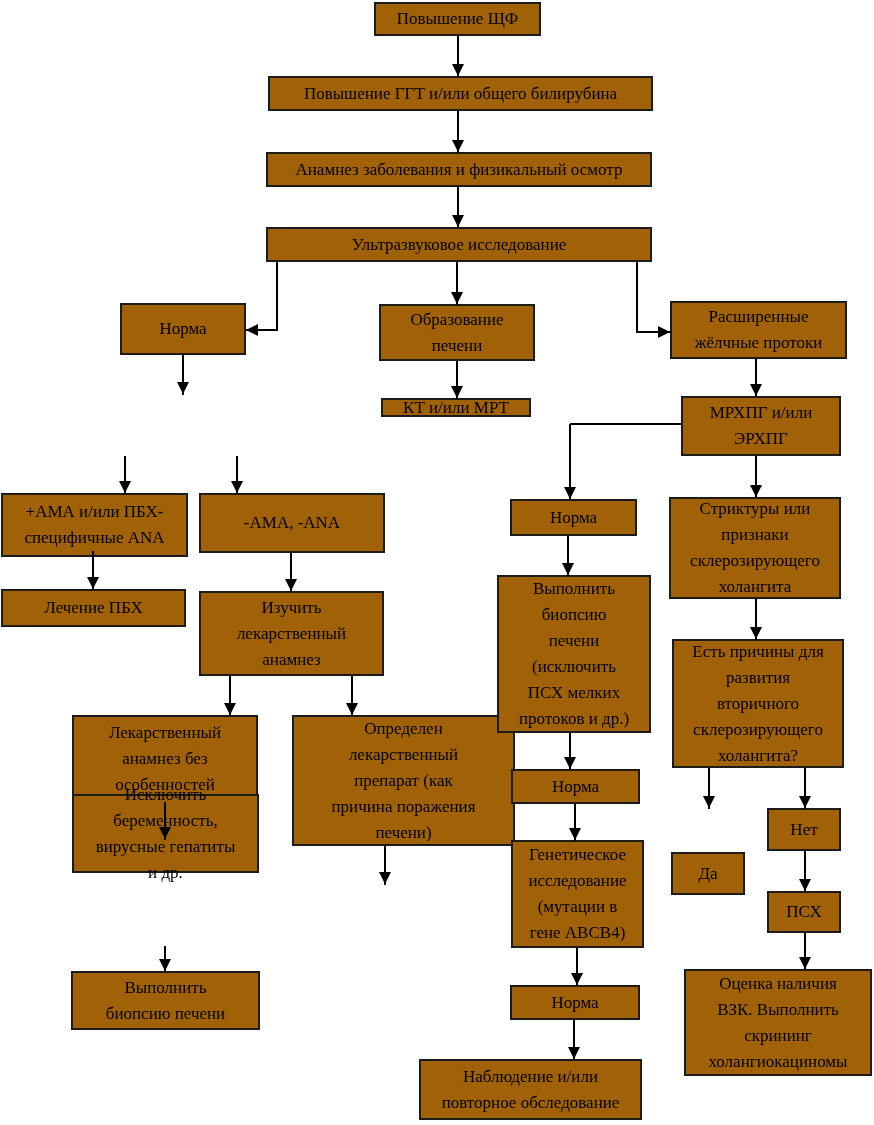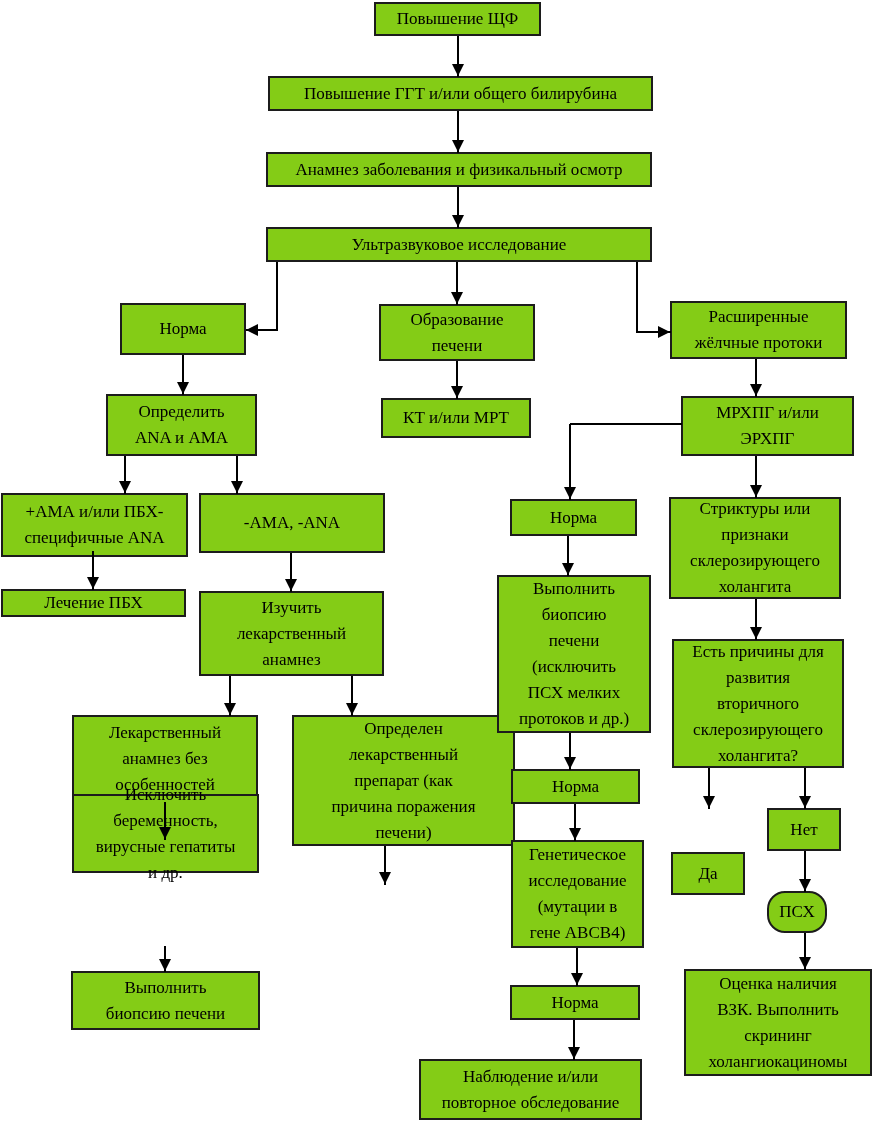--- a/index.html
+++ b/index.html
@@ -14,21 +14,21 @@
     height: 1125px;
     background: #ffffff;
     font-family: "Liberation Serif", "DejaVu Serif", serif;
     color: #000000;
     overflow: hidden;
   }
   .node {
     position: absolute;
     box-sizing: border-box;
     border: 2px solid #1c1c1c;
-    background: #84cc16;
+    background: #a16207;
     display: flex;
     align-items: center;
     justify-content: center;
     text-align: center;
     white-space: pre-line;
     font-size: 17px;
     line-height: 26px;
     padding: 1px 2px;
   }
   .edge-line {
@@ -58,49 +58,47 @@
 </style>
 </head>
 <body>
 
 <div id="canvas">
     <div class="node" style="left: 374px; top: 2px; width: 167px; height: 34px;">Повышение ЩФ</div>
     <div class="node" style="left: 268px; top: 76px; width: 385px; height: 35px;">Повышение ГГТ и/или общего билирубина</div>
     <div class="node" style="left: 266px; top: 227px; width: 386px; height: 35px;">Ультразвуковое исследование</div>
     <div class="node" style="left: 266px; top: 152px; width: 386px; height: 35px;">Анамнез заболевания и физикальный осмотр</div>
     <div class="node" style="left: 120px; top: 303px; width: 126px; height: 52px;">Норма</div>
-    <div class="node" style="left: 106px; top: 394px; width: 151px; height: 62px;">Определить
-ANA и АМА</div>
     <div class="node" style="left: 1px; top: 493px; width: 187px; height: 64px;">+АМА и/или ПБХ-
 специфичные ANA</div>
     <div class="node" style="left: 199px; top: 493px; width: 186px; height: 60px;">-АМА, -ANA</div>
-    <div class="node" style="left: 1px; top: 589px; width: 185px; height: 28px;">Лечение ПБХ</div>
+    <div class="node" style="left: 1px; top: 589px; width: 185px; height: 38px;">Лечение ПБХ</div>
     <div class="node" style="left: 199px; top: 591px; width: 185px; height: 85px;">Изучить
 лекарственный
 анамнез</div>
     <div class="node" style="left: 72px; top: 715px; width: 186px; height: 87px;">Лекарственный
 анамнез без
 особенностей</div>
     <div class="node" style="left: 72px; top: 794px; width: 187px; height: 79px;">Исключить
 беремен­ность,
 вирусные гепатиты
 и др.</div>
     <div class="node" style="left: 71px; top: 971px; width: 189px; height: 59px;">Выполнить
 биопсию печени</div>
     <div class="node" style="left: 292px; top: 715px; width: 223px; height: 131px;">Определен
 лекарственный
 препарат (как
 причина поражения
 печени)</div>
     <div class="node" style="left: 379px; top: 304px; width: 156px; height: 57px;">Образование
 печени</div>
-    <div class="node" style="left: 381px; top: 398px; width: 150px; height: 40px;">КТ и/или МРТ</div>
+    <div class="node" style="left: 381px; top: 398px; width: 150px; height: 19px;">КТ и/или МРТ</div>
     <div class="node" style="left: 670px; top: 301px; width: 177px; height: 58px;">Расширенные
 жёлчные протоки</div>
-    <div class="node" style="left: 681px; top: 396px; width: 173px; height: 60px;">МРХПГ и/или
+    <div class="node" style="left: 681px; top: 396px; width: 160px; height: 60px;">МРХПГ и/или
 ЭРХПГ</div>
     <div class="node" style="left: 510px; top: 499px; width: 127px; height: 37px;">Норма</div>
     <div class="node" style="left: 497px; top: 575px; width: 154px; height: 158px;">Выполнить
 биопсию
 печени
 (исключить
 ПСХ мелких
 протоков и др.)</div>
     <div class="node" style="left: 511px; top: 769px; width: 129px; height: 35px;">Норма</div>
     <div class="node" style="left: 511px; top: 840px; width: 133px; height: 108px;">Генетическое
@@ -114,21 +112,21 @@
 признаки
 склерозирующего
 холангита</div>
     <div class="node" style="left: 672px; top: 639px; width: 172px; height: 129px;">Есть причины для
 развития
 вторичного
 склерозирующего
 холангита?</div>
     <div class="node" style="left: 671px; top: 808px; width: 74px; height: 43px; margin-top: 44px;">Да</div>
     <div class="node" style="left: 767px; top: 808px; width: 74px; height: 43px;">Нет</div>
-    <div class="node" style="left: 767px; top: 891px; width: 60px; height: 42px; border-radius: 18px;">ПСХ</div>
+    <div class="node" style="left: 767px; top: 891px; width: 74px; height: 42px;">ПСХ</div>
     <div class="node" style="left: 684px; top: 969px; width: 188px; height: 107px;">Оценка наличия
 ВЗК. Выполнить
 скрининг
 холангиокациномы</div>
     <div class="edge-line" style="left: 457px; top: 36px; width: 2px; height: 41px;"></div>
     <div class="arrowhead arrow-down" style="left: 452px; top: 64px;"></div>
     <div class="edge-line" style="left: 457px; top: 111px; width: 2px; height: 42px;"></div>
     <div class="arrowhead arrow-down" style="left: 452px; top: 140px;"></div>
     <div class="edge-line" style="left: 457px; top: 187px; width: 2px; height: 41px;"></div>
     <div class="arrowhead arrow-down" style="left: 452px; top: 215px;"></div>

